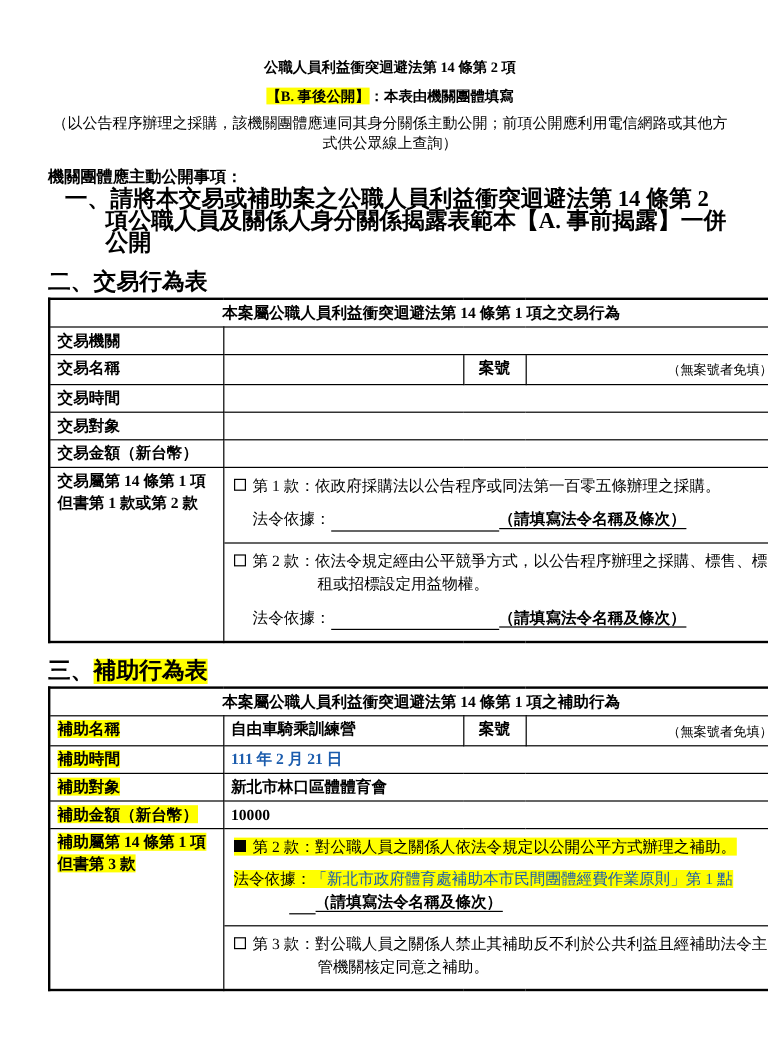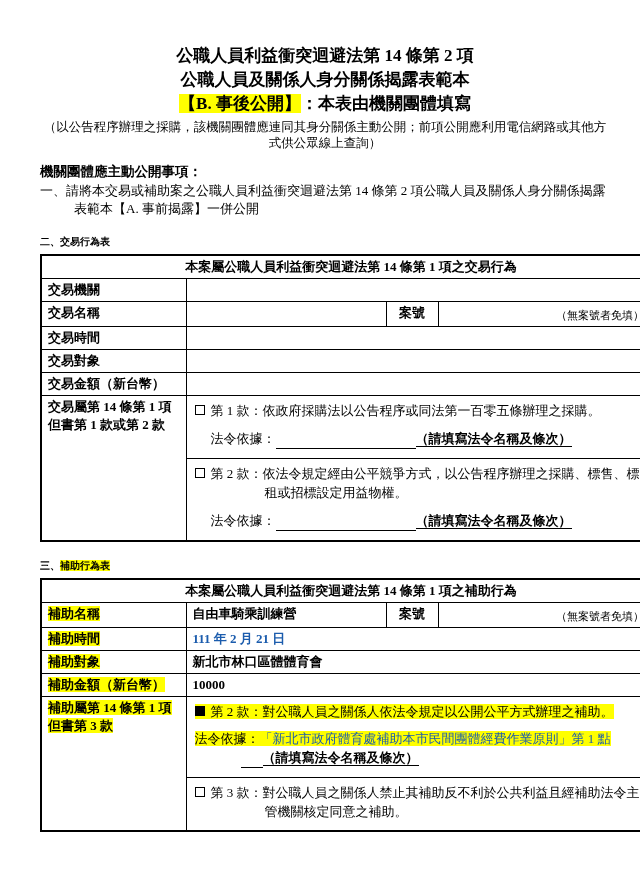--- a/index.html
+++ b/index.html
@@ -5,28 +5,28 @@
   :root { --highlight:#ffff00; --blue-text:#1b5cad; }
   * { box-sizing:border-box; }
   html,body { margin:0; padding:0; }
   body {
     width:640px; height:885px; background:#ffffff; color:#000;
     font-family:"Liberation Serif","DejaVu Serif",serif;
     overflow:hidden;
   }
   .page { padding:44px 30px 0 40px; }
 
-  .titles { text-align:center; font-weight:bold; font-size:17px; line-height:24px; }
+  .titles { text-align:center; font-weight:bold; font-size:12px; line-height:24px; }
   .hl { background:var(--highlight,#ff0); }
   .blue { color:var(--blue-text,#1b5cad); }
   .note { text-align:center; font-size:12.5px; line-height:16px; margin-top:3px; }
 
   .heading { font-size:13.5px; font-weight:bold; margin-top:12px; line-height:18px; }
-  .item { font-size:13px; font-weight:400; line-height:18px; padding-left:34px; text-indent:-34px; margin-top:1px; }
-  .section-heading { font-size:10px; font-weight:600; margin:15px 0 3px 0; line-height:18px; }
+  .item { font-size:19px; font-weight:700; line-height:18px; padding-left:34px; text-indent:-34px; margin-top:1px;margin-left:14px; }
+  .section-heading { font-size:19px; font-weight:600; margin:15px 0 3px 0; line-height:18px; }
 
   table { width:622px; border-collapse:collapse; table-layout:fixed; font-size:13px; }
   table, td { border:1px solid #000; }
   table { border:2px solid #000; }
   td { padding:2px 6px; line-height:18px; vertical-align:top; }
   td.tbl-title { text-align:center; font-weight:bold; }
   td.lbl { font-weight:bold; }
   td.case-lbl { text-align:center; font-weight:bold; padding:2px 2px; }
   td.case-note { text-align:right; font-size:11px; padding:4px 16px 2px 2px;margin-top:36px; }
   td.val { font-weight:bold; }
@@ -44,21 +44,20 @@
   .w22{width:22px} .w140{width:140px}
   .u-note { border-bottom:1px solid #000;font-weight:bold; }
 </style>
 </head>
 <body>
 
 <div class="page">
 
   <div class="titles">
     <div>公職人員利益衝突迴避法第 14 條第 2 項</div>
-    <div>公職人員及關係人身分關係揭露表範本</div>
     <div><span class="hl">【B. 事後公開】</span><span>：本表由機關團體填寫</span></div>
   </div>
   <div class="note">（以公告程序辦理之採購，該機關團體應連同其身分關係主動公開；前項公開應利用電信網路或其他方式供公眾線上查詢）</div>
 
   <div class="heading">機關團體應主動公開事項：</div>
   <div class="item">一、請將本交易或補助案之公職人員利益衝突迴避法第 14 條第 2 項公職人員及關係人身分關係揭露表範本【A. 事前揭露】一併公開</div>
 
   <div class="section-heading">二、交易行為表</div>
 
   <table>

